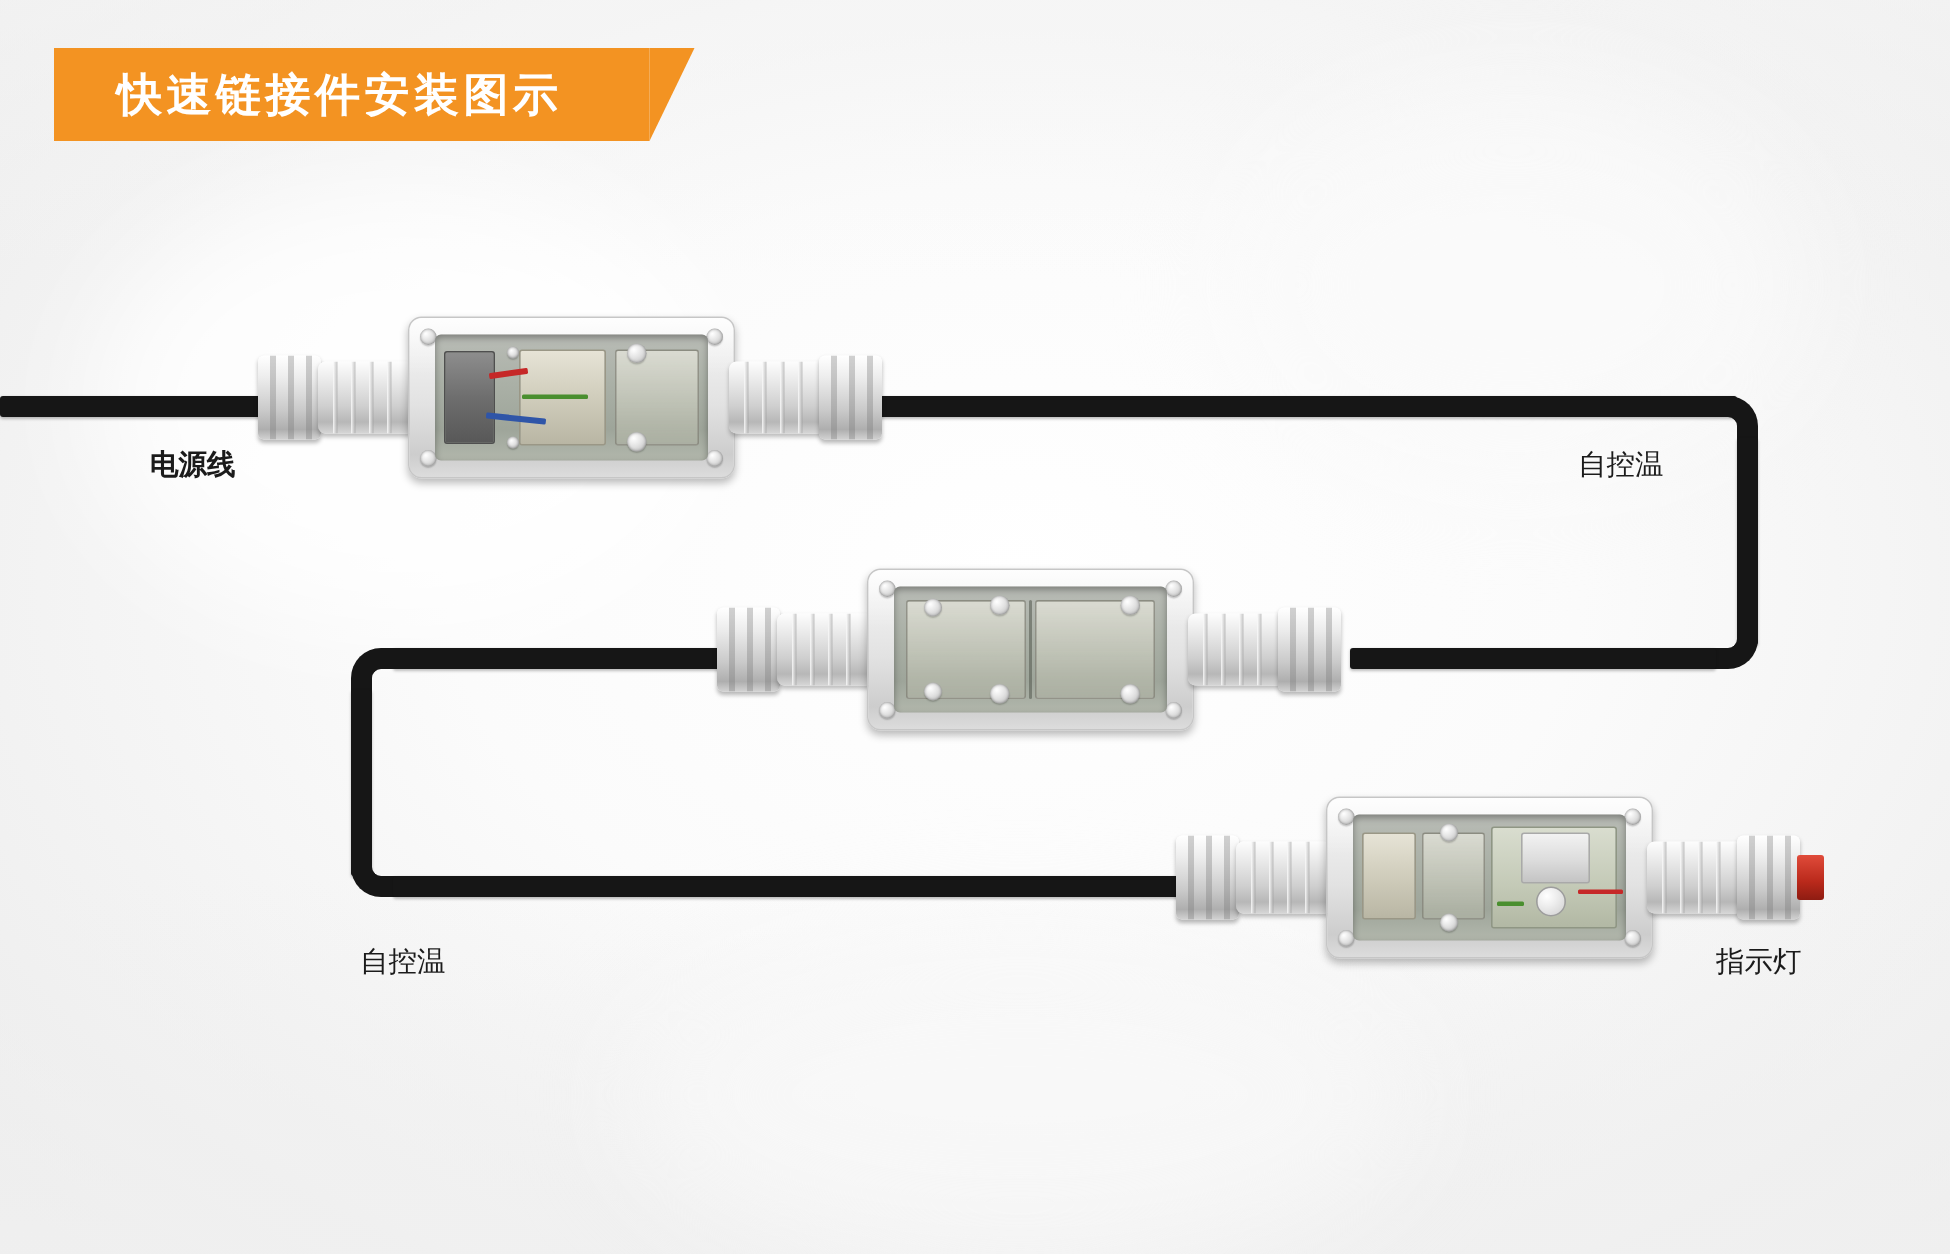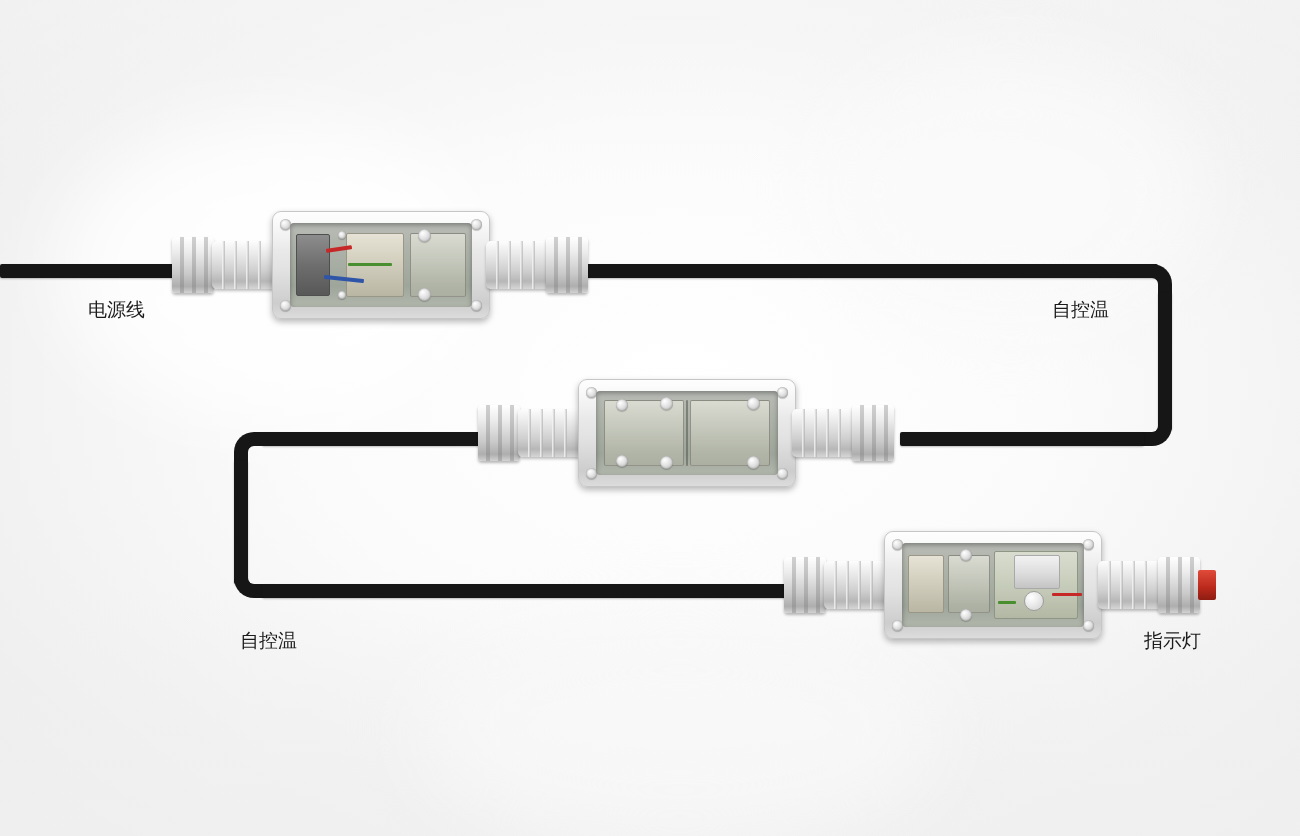--- a/index.html
+++ b/index.html
@@ -212,20 +212,23 @@
 </head>
 <body>
 
 <div class="page">
 
   <div class="bg-soft"></div>
   <div class="bg-blotch" style="left:60px; top:120px; width:420px; height:300px; background:rgba(255,255,255,0.8);"></div>
   <div class="bg-blotch" style="left:820px; top:60px; width:380px; height:260px; background:rgba(250,250,250,0.9);"></div>
   <div class="bg-blotch" style="left:420px; top:620px; width:520px; height:220px; background:rgba(248,248,248,0.85);"></div>
 
+  <div class="banner">
+    <span class="banner-title">快速链接件安装图示</span>
+  </div>
 
   <div class="cable h" style="left:0px; top:264px; width:186px;"></div>
 
   <div class="cable h" style="left:578px; top:264px; width:580px;"></div>
 
   <div class="cable-corner" style="left:1130px; top:264px; width:42px; height:42px; border-left:none; border-bottom:none; border-top-right-radius:20px;"></div>
 
   <div class="cable v" style="left:1158px; top:292px; height:138px;"></div>
 
   <div class="cable-corner" style="left:1130px; top:404px; width:42px; height:42px; border-left:none; border-top:none; border-bottom-right-radius:20px;"></div>
@@ -369,18 +372,18 @@
         <div class="rib" style="left:46px;"></div>
     </div>
     <div class="nut" style="left:378px; width:42px; height:56px;">
       <div class="facet" style="left:8px;"></div>
         <div class="facet" style="left:20px;"></div>
         <div class="facet" style="left:32px;"></div>
     </div>
     <div class="red-cap" style="left:418px; width:18px; height:30px;"></div>
   </div>
 
-  <div class="label" style="left:88px; top:297px;">电源线</div>
+  <div class="label" style="left:100px; top:297px;font-weight:bold;">电源线</div>
   <div class="label" style="left:1052px; top:297px;">自控温</div>
   <div class="label" style="left:240px; top:628px;">自控温</div>
   <div class="label" style="left:1144px; top:628px;text-align:right;">指示灯</div>
 
 </div>
 
 </body></html>

